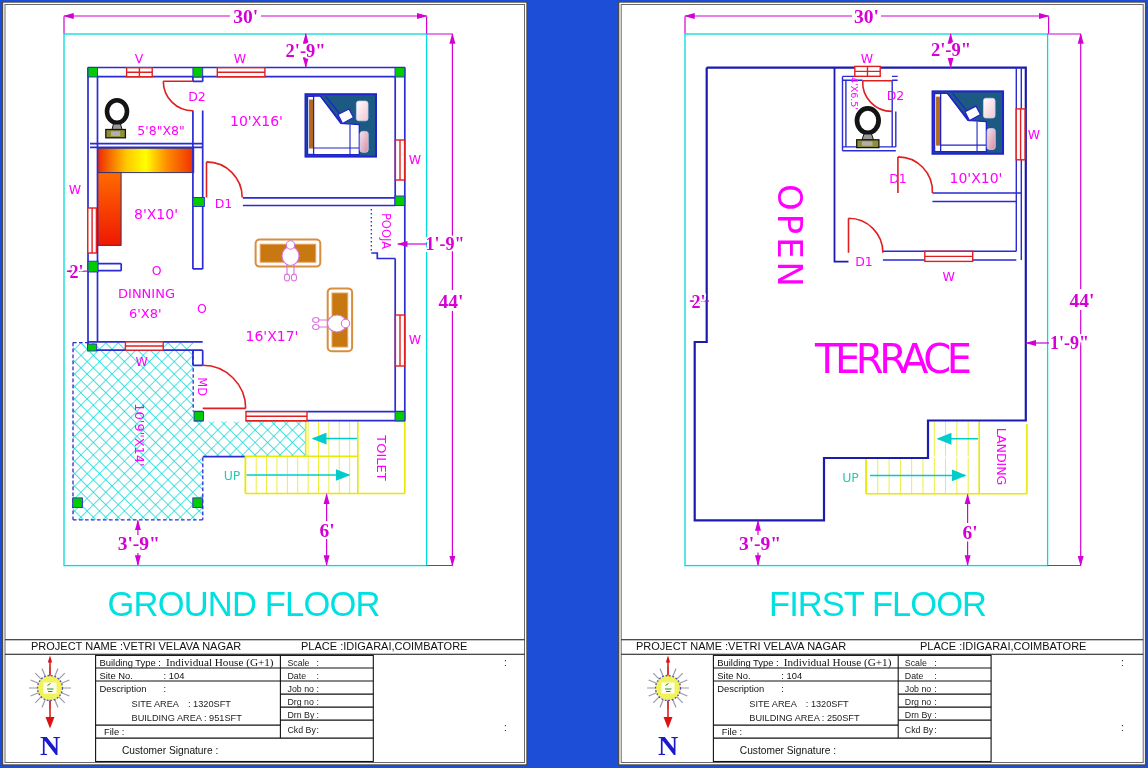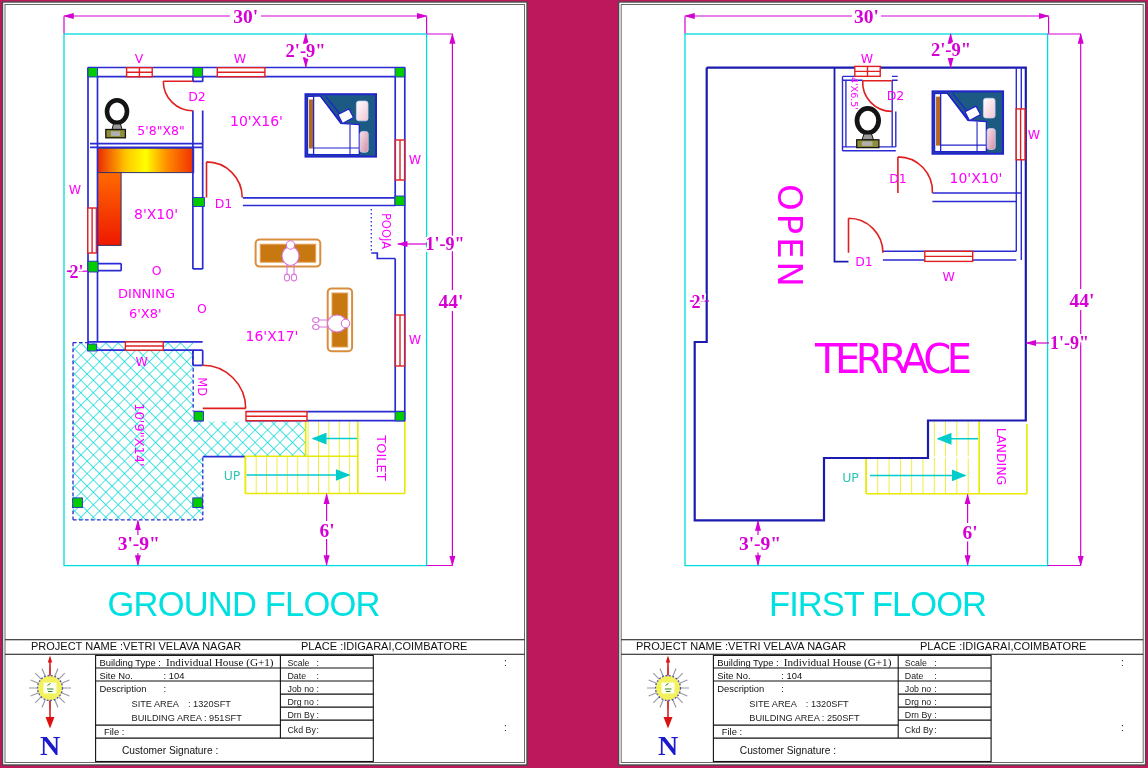--- a/index.html
+++ b/index.html
@@ -1,16 +1,16 @@
 <!DOCTYPE html>
 <html><head>
 <meta charset="utf-8">
 <style>
   html,body{margin:0;padding:0;background:#fff;}
-  .canvas{position:relative;width:1148px;height:768px;background:#be185d;overflow:hidden;}
+  .canvas{position:relative;width:1148px;height:768px;background:#1d4ed8;overflow:hidden;}
   svg{display:block;}
   text{user-select:none;}
   .lbl{font-family:"DejaVu Sans",sans-serif;fill:#ff00ff;}
   .dim{font-family:"Liberation Serif",serif;font-weight:bold;fill:#d400d4;}
   .halo{paint-order:stroke;stroke:#ffffff;stroke-width:4px;stroke-linejoin:round;}
   .tb{font-family:"Liberation Sans",sans-serif;fill:#111;}
   .tbc{font-family:"Liberation Sans",sans-serif;fill:#222;}
   .tbs{font-family:"Liberation Serif",serif;fill:#111;}
   .floor-title{font-family:"Liberation Sans",sans-serif;fill:#00e0e0;letter-spacing:2px;}
   .up{font-family:"DejaVu Sans",sans-serif;fill:#2cc8b4;}

